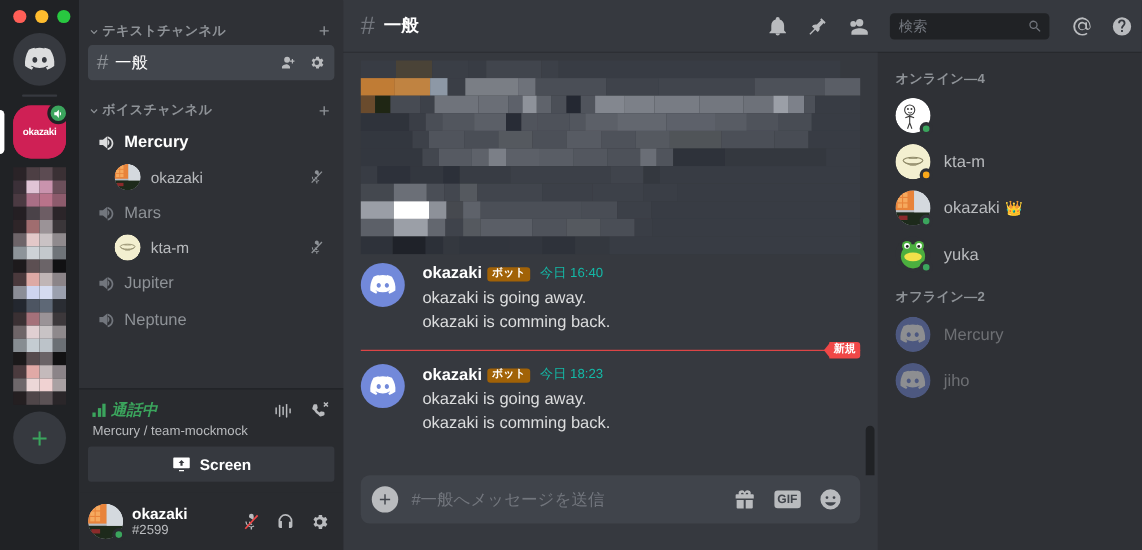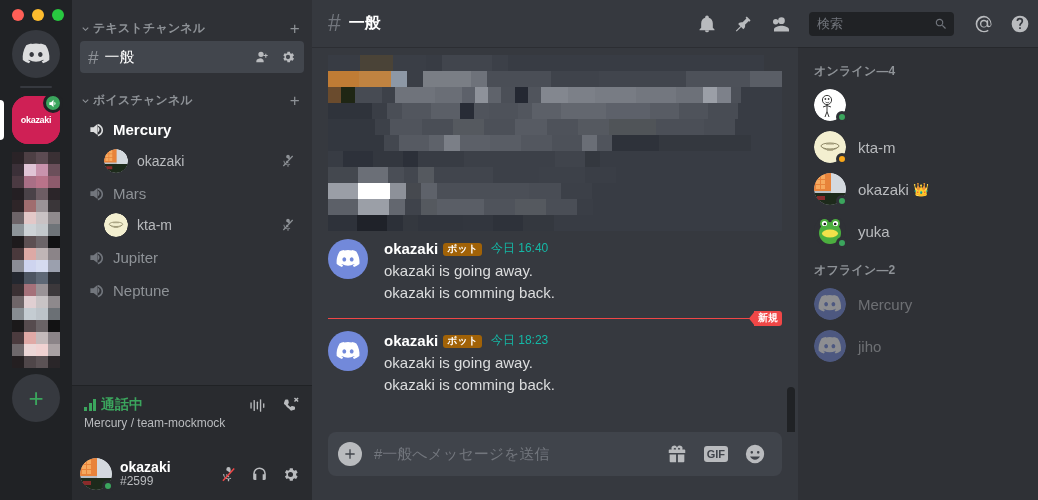--- a/index.html
+++ b/index.html
@@ -118,21 +118,21 @@
     background: #292b2f; padding: 8px 8px 10px 8px;
     border-top: 1px solid #202225;
   }
   .vp-top { display: flex; align-items: flex-start; justify-content: space-between; padding: 2px 4px 0 4px; }
   .vp-status { display: flex; align-items: center; gap: 5px; }
   .vp-status .bars { display: flex; align-items: flex-end; gap: 1.5px; height: 12px; }
   .vp-status .bars i { width: 3px; background: #3ba55d; display: block; }
   .vp-status .bars i:nth-child(1){height:4px}
   .vp-status .bars i:nth-child(2){height:8px}
   .vp-status .bars i:nth-child(3){height:12px}
-  .vp-label { color: #3ba55d; font-size: 14px; font-weight: bold; }
+  .vp-label { color: #3ba55d; font-size: 14px; font-weight: bold; font-style: italic; }
   .vp-sub { color: #b9bbbe; font-size: 12px; padding: 1px 4px 0 4px; }
   .vp-icons { display: flex; align-items: center; gap: 14px; }
   .vp-icons svg { width: 19px; height: 19px; fill: #b9bbbe; }
   .vp-btns { display: flex; gap: 8px; margin-top: 8px; }
   .vp-btn {
     flex: 1; height: 32px; background: #36393f; border-radius: 3px;
     display: flex; align-items: center; justify-content: center; gap: 8px;
     color: #fff; font-size: 14px; font-weight: bold;
   }
   .vp-btn svg { width: 18px; height: 18px; fill: #fff; }
@@ -536,20 +536,27 @@
             <rect x="19" y="9" width="1.7" height="6" rx="0.8"></rect>
           </svg>
           <svg viewBox="0 0 24 24">
             <path d="M6.6 2.5a1.6 1.6 0 00-1.6 1.1L3.6 7.8a1.6 1.6 0 00.5 1.8l2 1.6a13 13 0 005.8 5.8l1.6 2a1.6 1.6 0 001.8.5l4.2-1.4a1.6 1.6 0 001.1-1.6v-1.9a1.6 1.6 0 00-1.3-1.6l-3-0.6a1.6 1.6 0 00-1.5.5l-1 1.1a11 11 0 01-4.4-4.4l1.1-1a1.6 1.6 0 00.5-1.5l-.6-3A1.6 1.6 0 008.8 2.5H6.6z" transform="scale(0.82) translate(1,3)"></path>
             <path d="M17 2.4l4.6 4.6M21.6 2.4L17 7" stroke="#b9bbbe" stroke-width="1.8" fill="none"></path>
           </svg>
         </div>
       </div>
       <div class="vp-sub">Mercury / team-mockmock</div>
       <div class="vp-btns">
+        <div class="vp-btn">
+          <svg viewBox="0 0 24 24">
+            <path d="M3 4h18a1 1 0 011 1v11a1 1 0 01-1 1H3a1 1 0 01-1-1V5a1 1 0 011-1zm6 15h6v1.6H9V19z"></path>
+            <path d="M12 7l3.5 3.5h-2.2V14h-2.6v-3.5H8.5L12 7z" fill="#36393f"></path>
+          </svg>
+          <span>Screen</span>
+        </div>
       </div>
     </div>
 
     <div class="user-panel">
       <span class="up-av">
         <svg class="art" viewBox="0 0 32 32">
           <defs>
               <clipPath id="c2">
                 <circle cx="16" cy="16" r="16"></circle>
               </clipPath>

